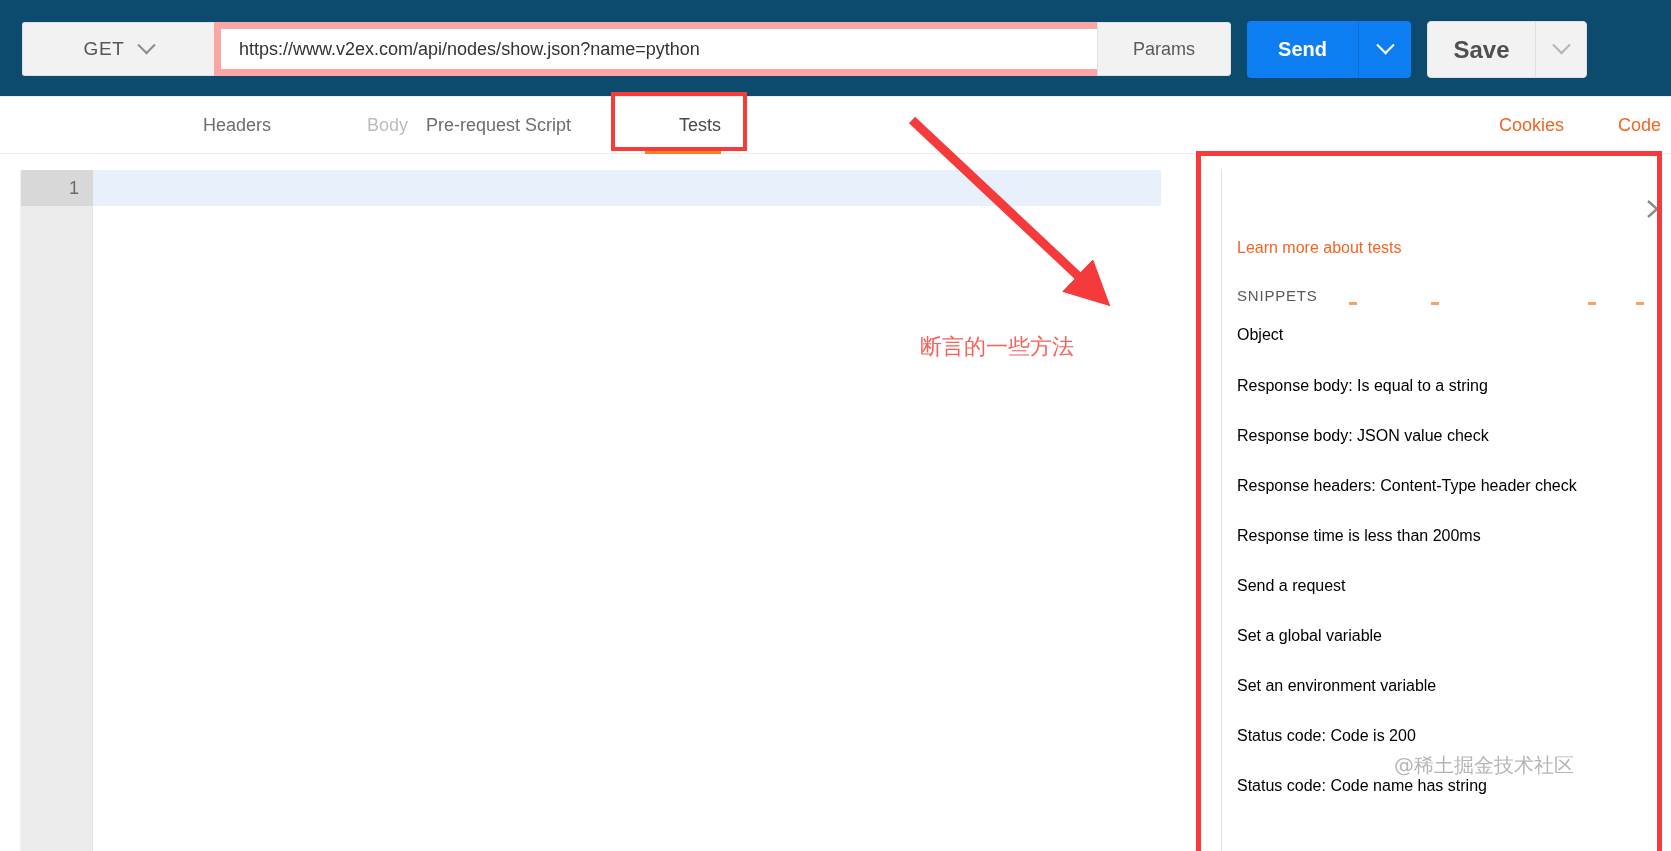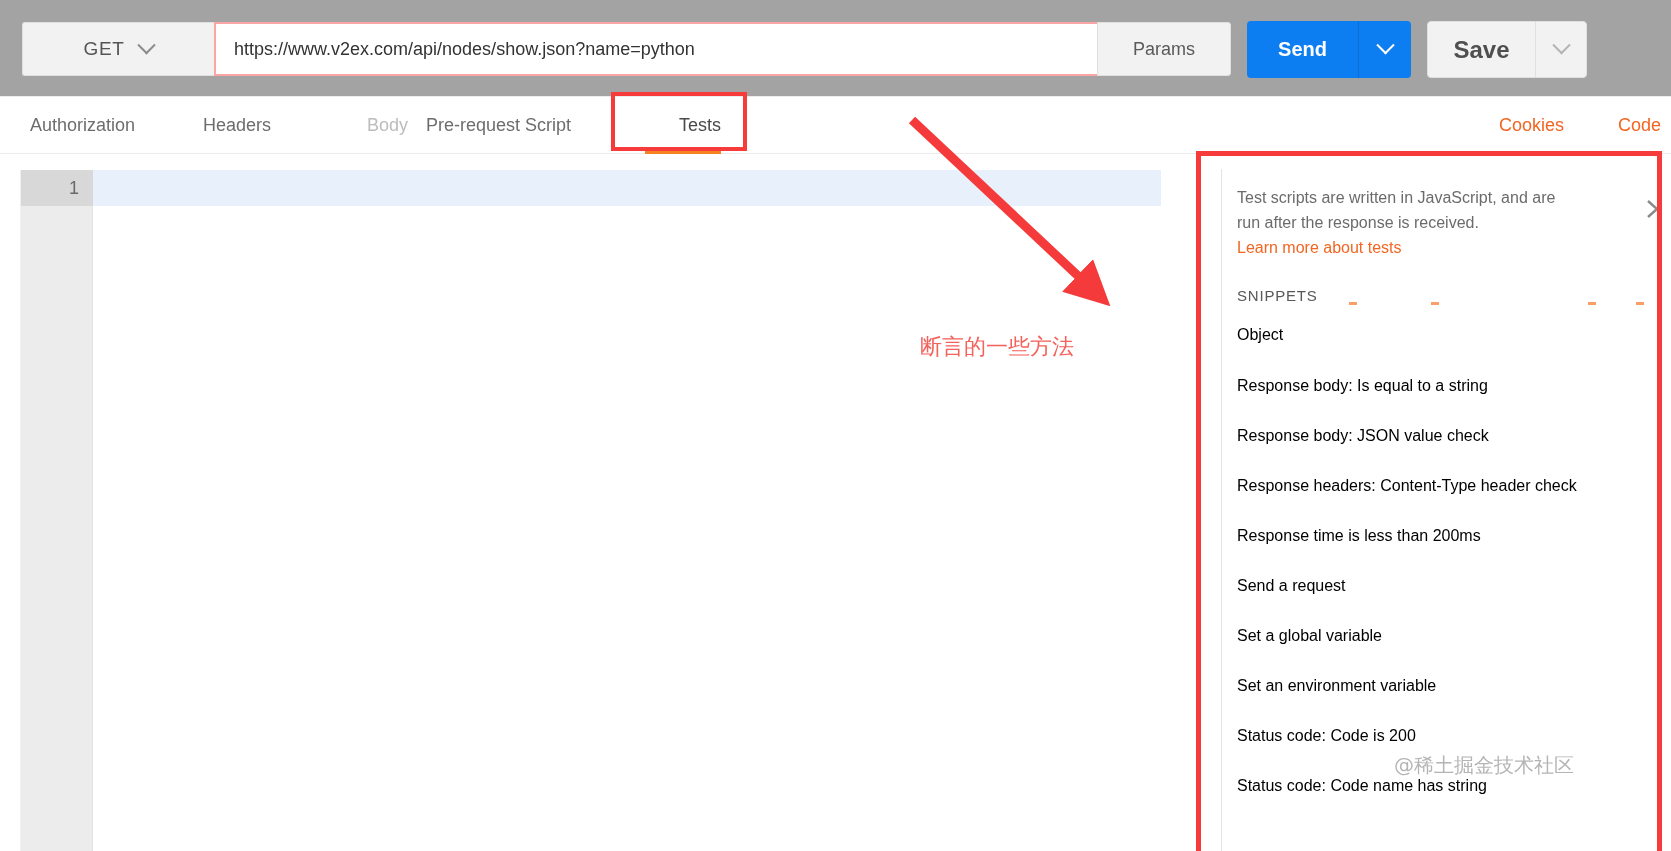--- a/index.html
+++ b/index.html
@@ -14,21 +14,21 @@
     overflow: hidden;
     font-family: "Liberation Sans", sans-serif;
     -webkit-font-smoothing: antialiased;
   }
 
   
   #url-bar {
     position: absolute;
     left: 0; top: 0;
     width: 1671px; height: 96px;
-    background: #a3a3a3;
+    background: #0c4a6e;
     box-sizing: border-box;
   }
   #method-select {
     position: absolute;
     left: 22px; top: 22px;
     width: 192px; height: 54px;
     background: #f2f2f2;
     border: 1px solid #e0e0e0;
     border-right: none;
     border-radius: 3px 0 0 3px;
@@ -49,21 +49,21 @@
     width: 11px; height: 11px;
     border-right: 2px solid #8b8b8b;
     border-bottom: 2px solid #8b8b8b;
     transform: rotate(45deg) translate(-3px, -3px);
   }
   #url-input-wrap {
     position: absolute;
     left: 214px; top: 22px;
     width: 963px; height: 54px;
     background: #ffffff;
-    border: 2px solid #fca5a5;
+    border: 7px solid #fca5a5;
     box-sizing: border-box;
     display: flex;
     align-items: center;
   }
   #url-input {
     border: none;
     outline: none;
     background: transparent;
     width: 100%;
     padding: 0 18px;
@@ -386,23 +386,20 @@
     <div id="save-button">
       <span>Save</span>
     </div>
     <div id="save-caret-button">
       <span class="caret"></span>
     </div>
   </div>
 </div>
 
 <div id="tab-strip">
-  <div class="tab" id="tab-authorization">
-    <span>Authorization</span>
-  </div>
   <div class="tab" id="tab-headers">
     <span>Headers</span>
   </div>
   <div class="tab dim" id="tab-body">
     <span>Body</span>
   </div>
   <div class="tab" id="tab-prerequest">
     <span>Pre-request Script</span>
   </div>
   <div class="tab active" id="tab-tests">
@@ -422,21 +419,20 @@
   <div id="editor-gutter">
     <div id="gutter-line-1">1</div>
   </div>
   <div id="editor-content">
     <div id="editor-active-line"></div>
     <div id="editor-text"></div>
   </div>
 </div>
 
 <div id="snippets-panel">
-  <div id="snippets-intro">Test scripts are written in JavaScript, and are run after the response is received.</div>
   <div id="learn-more-link">Learn more about tests</div>
   <div id="snippets-header">SNIPPETS</div>
 
   <div class="dash-artifact" style="left:127px;"></div>
   <div class="dash-artifact" style="left:209px;"></div>
   <div class="dash-artifact" style="left:366px;"></div>
   <div class="dash-artifact" style="left:414px;"></div>
 
   <div id="snippets-list">
       <div class="snippet-item" style="top: 157px;">Object</div>

